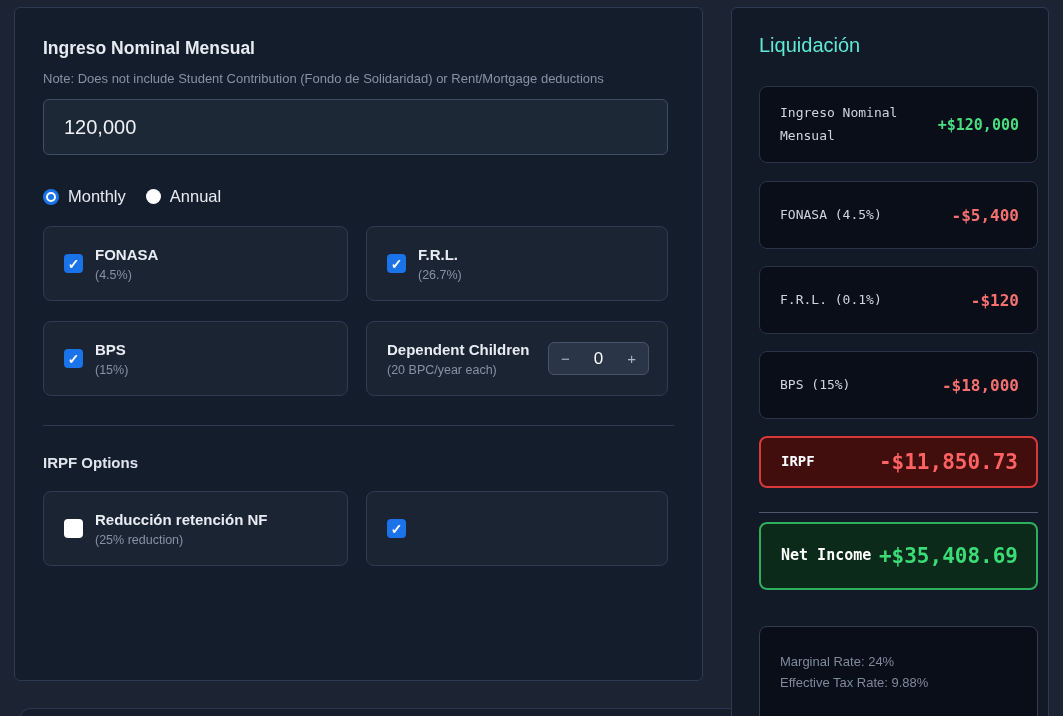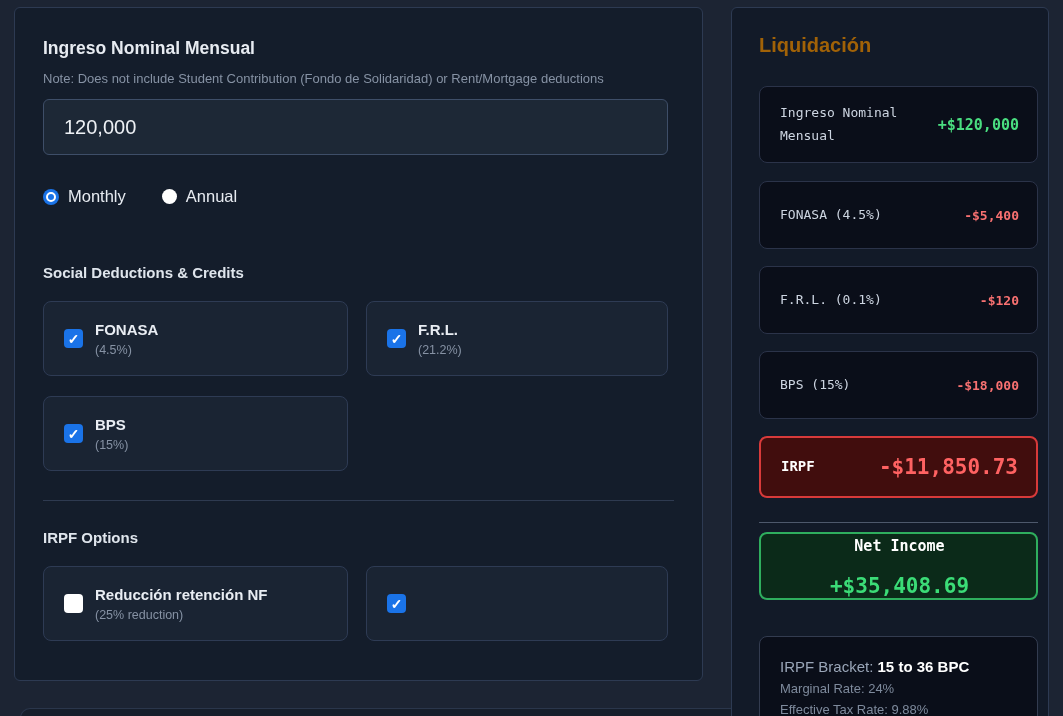--- a/index.html
+++ b/index.html
@@ -57,21 +57,21 @@
   
   .lp-title{font-size:17.5px;font-weight:bold;color:var(--text);}
   .lp-note{font-size:13px;color:var(--muted);margin-top:12px;}
   .income-input{
     margin-top:13px;width:625px;height:56px;
     background:var(--input-bg);border:1px solid var(--input-border);
     border-radius:6px;color:#edf0f4;font-size:20px;
     font-family:"Liberation Sans", sans-serif;
     padding:18px 20px;outline:none;display:block;
   }
-  .radio-row{margin-top:32px;display:flex;align-items:center;gap:36px;}
+  .radio-row{margin-top:32px;display:flex;align-items:center;gap:20px;}
   .radio-opt{display:flex;align-items:center;gap:9px;cursor:pointer;}
   .radio-opt .label{font-size:16.5px;color:var(--text);}
   .radio{width:16px;height:16px;border-radius:50%;position:relative;flex:0 0 auto;}
   .radio.checked{background:var(--accent);}
   .radio.checked::after{
     content:"";position:absolute;inset:3px;border-radius:50%;
     border:2px solid #fff;background:var(--accent);
   }
   .radio.unchecked{background:#fff;width:15px;height:15px;}
 
@@ -102,45 +102,45 @@
     width:101px;height:33px;background:#2a3547;border:1px solid #46536d;
     border-radius:6px;display:flex;align-items:center;
     justify-content:space-between;padding:0 12px;flex:0 0 auto;margin-left:10px;
   }
   .step-btn{font-size:15px;color:#aeb8c6;cursor:pointer;background:none;border:none;
     font-family:"Liberation Sans", sans-serif;line-height:1;}
   .step-val{font-size:17px;color:#fff;}
   .lp-divider{border:none;border-top:1px solid #2e3a50;margin-top:29px;}
 
   
-  .rp-title{font-size:20px;font-weight:bold;color:#a16207;margin-bottom:29px;}
+  .rp-title{font-size:20px;font-weight:normal;color:#5eead4;margin-bottom:29px;}
   .mono{font-family:"DejaVu Sans Mono", monospace;}
   .liq-item{
     background:var(--item-bg);border:1px solid var(--item-border);
     border-radius:8px;width:279px;height:68px;
     display:flex;align-items:center;justify-content:space-between;
     padding:0 18px 0 20px;margin-bottom:17px;
   }
   .liq-item.tall{height:77px;margin-bottom:18px;}
   .liq-label{font-size:13px;color:#cdd5e1;line-height:1.7;}
   .liq-item.tall .liq-label{width:150px;}
-  .liq-value{font-size:13px;font-weight:bold;white-space:nowrap;}
+  .liq-value{font-size:16px;font-weight:bold;white-space:nowrap;}
   .liq-item.tall .liq-value{font-size:15px;}
   .v-pos{color:var(--green);text-align:right;}
   .v-neg{color:var(--red);}
   .irpf-card{
     background:var(--irpf-bg);border:2px solid var(--irpf-border);
-    height:62px;margin-bottom:0;
+    height:52px;margin-bottom:0;
   }
   .irpf-card .liq-label{font-size:14px;font-weight:bold;color:#fff;}
   .irpf-card .liq-value{font-size:21px;color:var(--irpf-value);}
   .rp-divider{border:none;border-top:1px solid #4d586b;width:279px;margin:24px 0 9px 0;}
   .net-card{
     background:var(--net-bg);border:2px solid var(--net-border);
-    height:68px;margin-bottom:0;flex-direction:column;
+    height:68px;margin-bottom:0;
   }
   .net-card .liq-label{font-size:15px;font-weight:bold;color:#fff;}
   .net-card .liq-value{font-size:21px;color:var(--net-value);}
   .bracket-card{
     margin-top:36px;width:279px;height:112px;
     background:var(--item-bg);border:1px solid #333c50;border-radius:8px;
     padding:21px 20px;
   }
   .bracket-line1{font-size:15px;color:#9aa6b8;}
   .bracket-line1 .strong{font-weight:bold;color:#fff;}
@@ -162,54 +162,64 @@
     <div class="radio-opt">
       <span class="radio checked"></span>
       <span class="label">Monthly</span>
     </div>
     <div class="radio-opt">
       <span class="radio unchecked"></span>
       <span class="label">Annual</span>
     </div>
   </div>
 
-  <div class="section-title mt-social">Social Deductions &amp; Credits</div>
 
   <div class="cards-grid">
 
     <div class="opt-card">
       <span class="cb checked">
         <span class="glyph">✓</span>
       </span>
       <div class="card-text">
         <div class="card-label">FONASA</div>
         <div class="card-sub">(4.5%)</div>
       </div>
     </div>
 
     <div class="opt-card">
       <span class="cb checked">
         <span class="glyph">✓</span>
       </span>
       <div class="card-text">
         <div class="card-label">F.R.L.</div>
-        <div class="card-sub">(21.2%)</div>
+        <div class="card-sub">(26.7%)</div>
       </div>
     </div>
 
     <div class="opt-card">
       <span class="cb checked">
         <span class="glyph">✓</span>
       </span>
       <div class="card-text">
         <div class="card-label">BPS</div>
         <div class="card-sub">(15%)</div>
       </div>
     </div>
 
+    <div class="opt-card dep-card">
+      <div class="card-text">
+        <div class="card-label">Dependent Children</div>
+        <div class="card-sub">(20 BPC/year each)</div>
+      </div>
+      <div class="stepper">
+        <button class="step-btn">−</button>
+        <span class="step-val">0</span>
+        <button class="step-btn">+</button>
+      </div>
+    </div>
   </div>
 
   <hr class="lp-divider">
 
   <div class="section-title mt-irpf">IRPF Options</div>
 
   <div class="cards-grid">
 
     <div class="opt-card">
       <span class="cb unchecked">
@@ -259,19 +269,16 @@
   </div>
 
   <hr class="rp-divider">
 
   <div class="liq-item net-card mono">
     <span class="liq-label">Net Income</span>
     <span class="liq-value">+$35,408.69</span>
   </div>
 
   <div class="bracket-card">
-    <div class="bracket-line1">
-      <span>IRPF Bracket: </span><span class="strong">15 to 36 BPC</span>
-    </div>
     <div class="bracket-sub">Marginal Rate: 24%</div>
     <div class="bracket-sub">Effective Tax Rate: 9.88%</div>
   </div>
 </div>
 
 </body></html>

